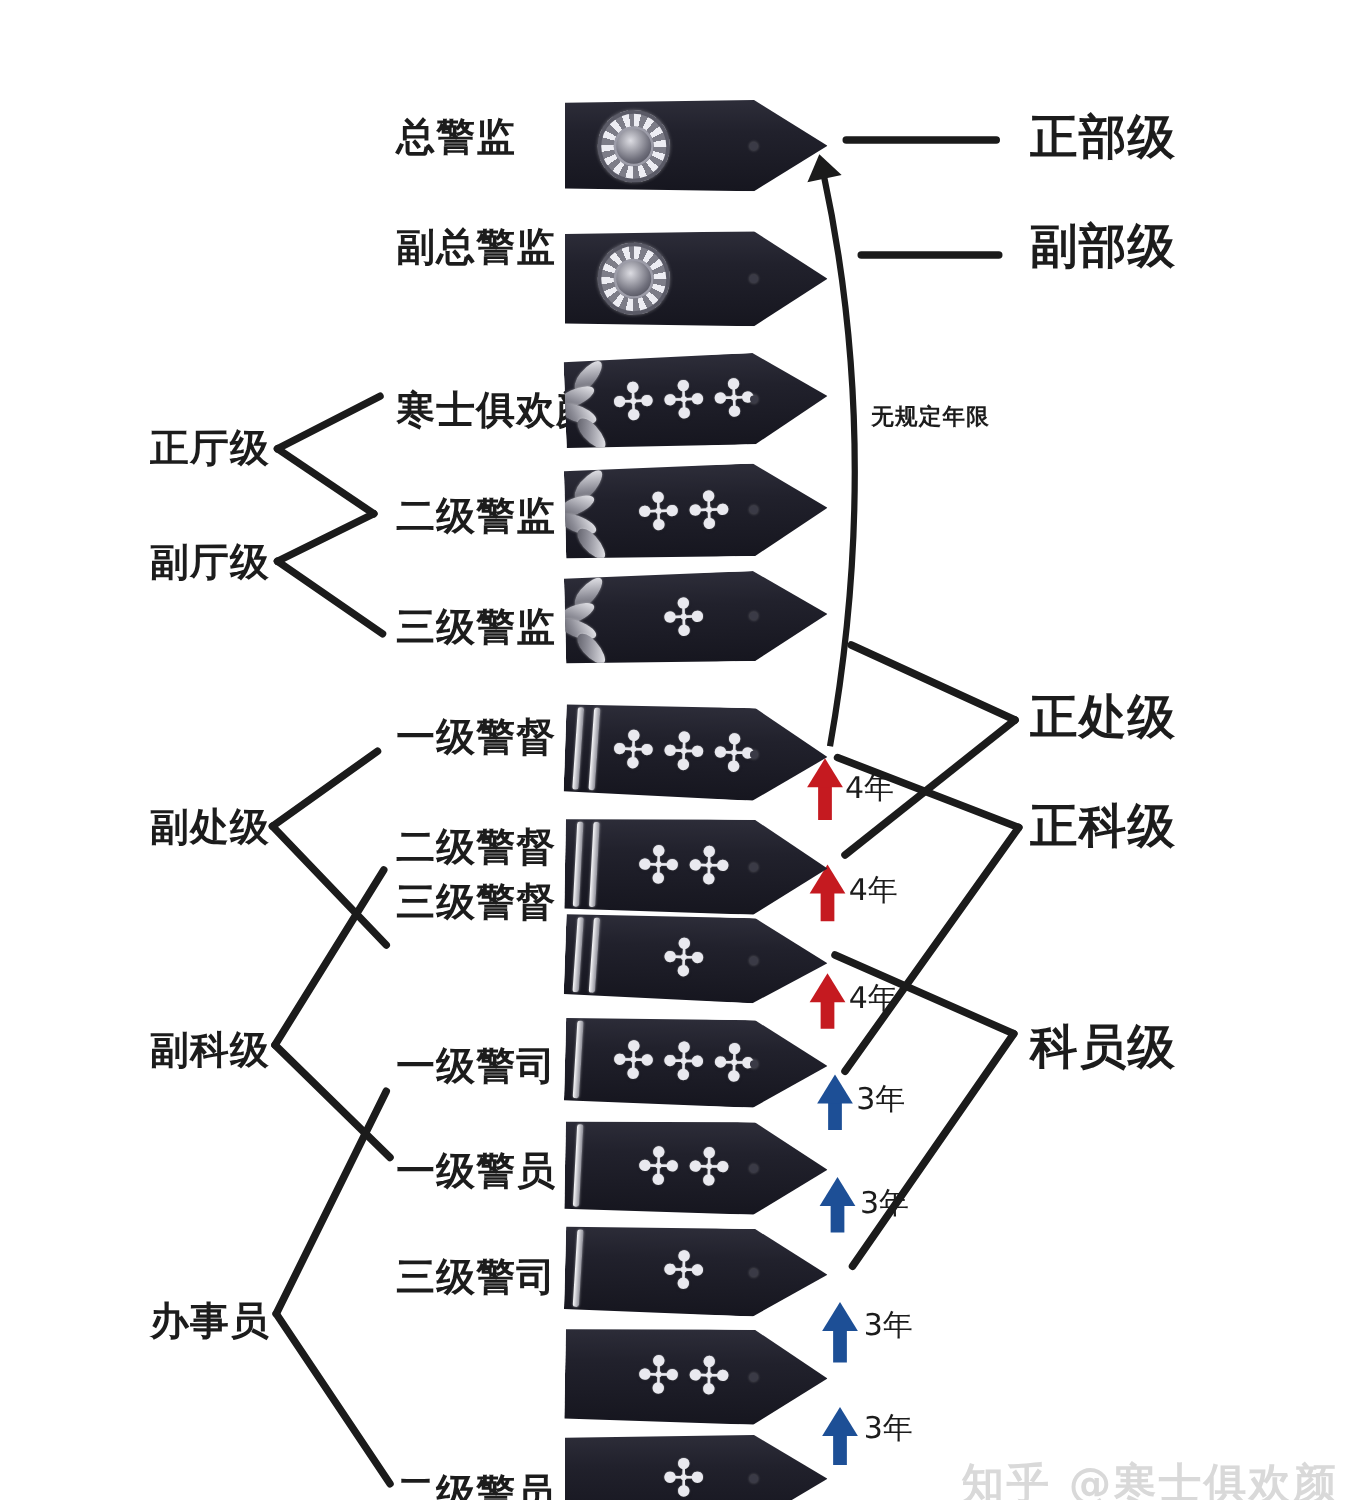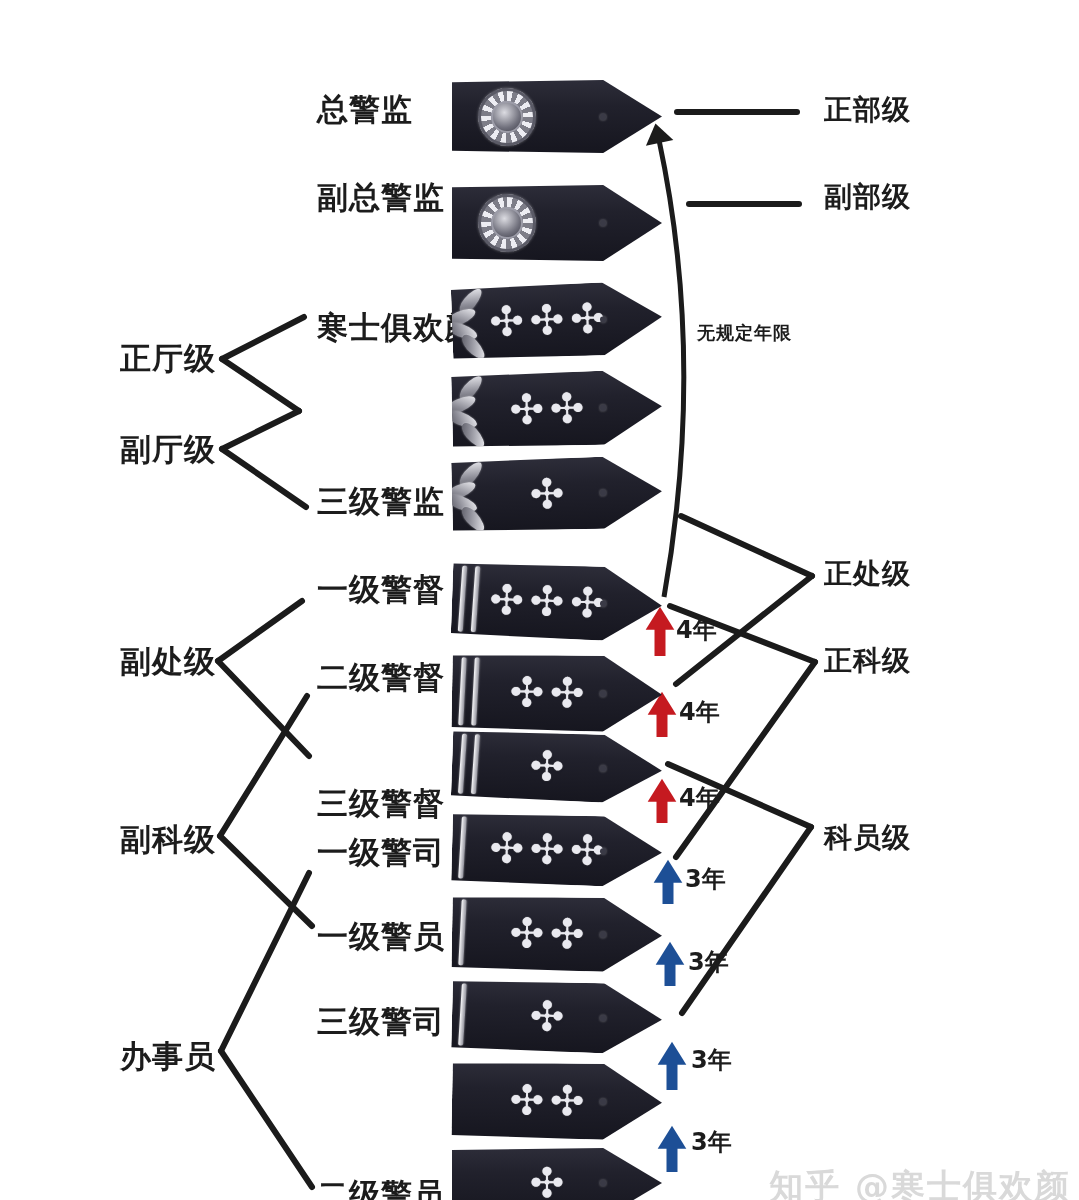--- a/index.html
+++ b/index.html
@@ -5,24 +5,24 @@
   html,body{margin:0;padding:0;background:#ffffff;}
   .canvas{position:relative;width:1079px;height:1200px;overflow:hidden;background:#ffffff;
           font-family:"DejaVu Sans","Liberation Sans",sans-serif;color:#1c1c1c;}
   svg.overlay{position:absolute;left:0;top:0;pointer-events:none;}
   marker{overflow:visible;}
 
   .rank-label,.grade-label{position:absolute;transform:translateY(-50%);
       font-size:31px;font-weight:bold;letter-spacing:1px;white-space:nowrap;color:#1c1c1c;}
   .rank-label{left:317px;}
   .grade-left{left:120px;}
-  .grade-right{left:824px;font-size:28px;}
+  .grade-right{left:824px;font-size:38px;}
   .note-label{position:absolute;transform:translateY(-50%);font-size:18px;font-weight:bold;
       letter-spacing:1px;white-space:nowrap;color:#1c1c1c;}
-  .year-label{position:absolute;transform:translateY(-50%);font-size:24px;font-weight:bold;
+  .year-label{position:absolute;transform:translateY(-50%);font-size:24px;font-weight:normal;
       white-space:nowrap;color:#1c1c1c;}
 
   .ep{position:absolute;left:452px;width:210px;
       background:linear-gradient(180deg,#2d2d39 0%,#21212c 35%,#16161f 100%);
       clip-path:polygon(0 3%,72% 0,100% 50%,72% 100%,0 97%);
       box-shadow:0 2px 3px rgba(0,0,0,.35);}
   .ep::after{content:"";position:absolute;right:56px;top:50%;transform:translateY(-50%);
       width:6px;height:6px;border-radius:50%;background:#3a3a46;
       box-shadow:0 0 2px 1px rgba(255,255,255,.18);}
 
@@ -111,24 +111,25 @@
       <line x1="668" y1="904" x2="668" y2="880" marker-end="url(#ahBlue)"></line>
       <line x1="670" y1="986" x2="670" y2="962" marker-end="url(#ahBlue)"></line>
       <line x1="672" y1="1090" x2="672" y2="1062" marker-end="url(#ahBlue)"></line>
       <line x1="672" y1="1172" x2="672" y2="1146" marker-end="url(#ahBlue)"></line>
     </g>
   </svg>
 
   <div class="rank-label" style="top:110px">总警监</div>
   <div class="rank-label" style="top:198px">副总警监</div>
   <div class="rank-label" style="top:328px">寒士俱欢颜</div>
+  <div class="rank-label" style="top:413px">二级警监</div>
   <div class="rank-label" style="top:502px">三级警监</div>
   <div class="rank-label" style="top:590px">一级警督</div>
   <div class="rank-label" style="top:678px">二级警督</div>
-  <div class="rank-label" style="top:804px">三级警督</div>
+  <div class="rank-label" style="top:722px">三级警督</div>
   <div class="rank-label" style="top:853px">一级警司</div>
   <div class="rank-label" style="top:937px">一级警员</div>
   <div class="rank-label" style="top:1022px">三级警司</div>
   <div class="rank-label" style="top:1195px">二级警员</div>
 
   <div class="grade-label grade-left" style="top:359px">正厅级</div>
   <div class="grade-label grade-left" style="top:450px">副厅级</div>
   <div class="grade-label grade-left" style="top:662px">副处级</div>
   <div class="grade-label grade-left" style="top:840px">副科级</div>
   <div class="grade-label grade-left" style="top:1057px">办事员</div>

